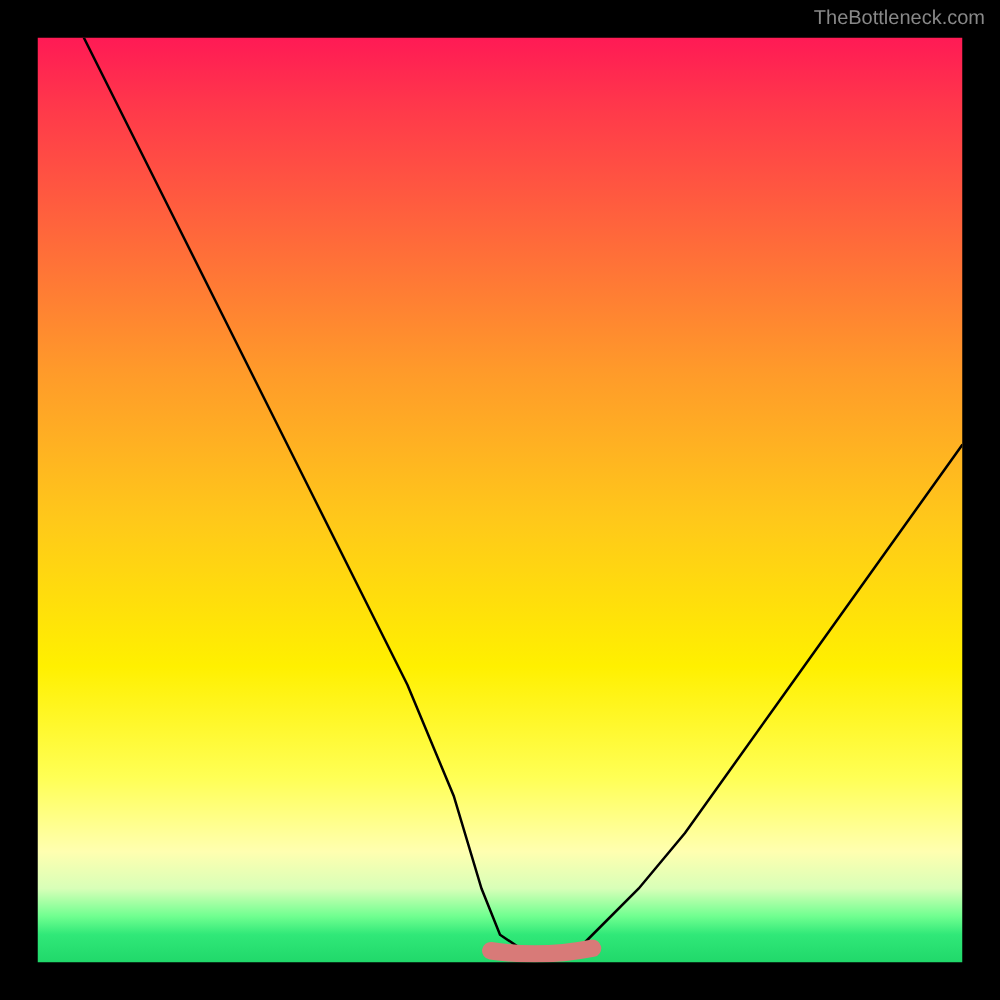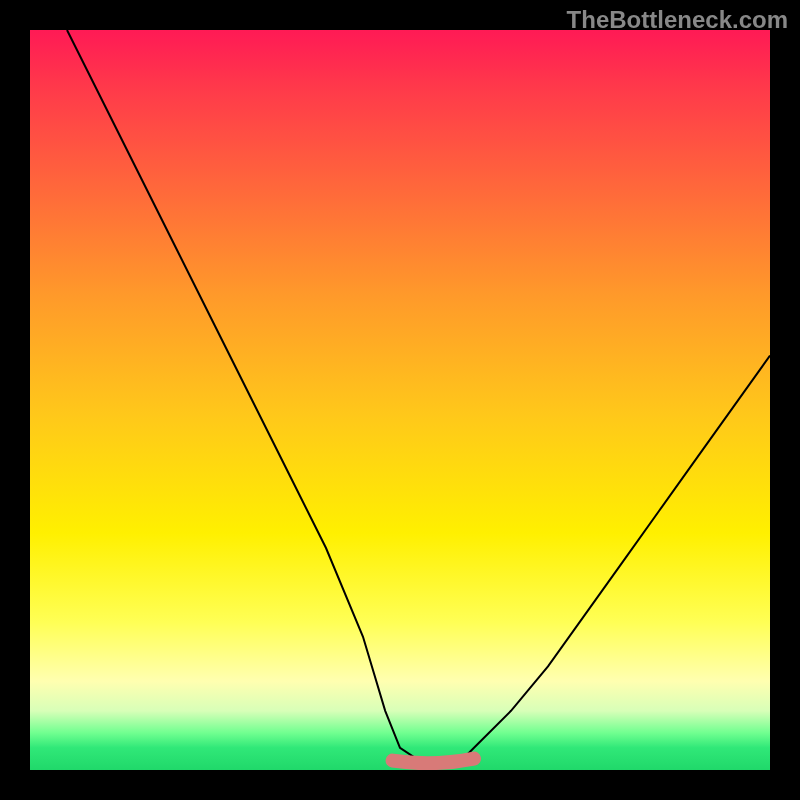--- a/index.html
+++ b/index.html
@@ -9,22 +9,22 @@
     height: 800px;
     background: #000;
     position: relative;
     font-family: Arial, sans-serif;
   }
   .watermark {
     position: absolute;
     top: 6px;
     right: 12px;
     color: #888;
-    font-size: 24px;
-    font-weight: bold;
+    font-size: 16px;
+    font-weight: normal;
     z-index: 10;
   }
   .plot-area {
     position: absolute;
     left: 30px;
     top: 30px;
     width: 740px;
     height: 740px;
     overflow: hidden;
   }

